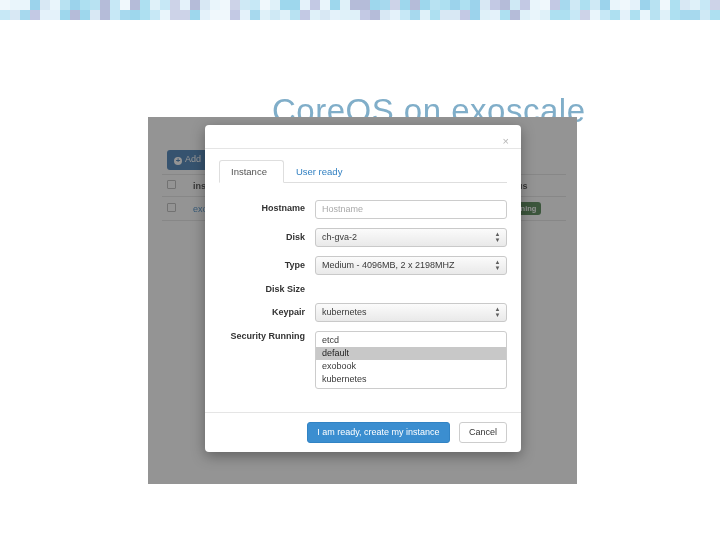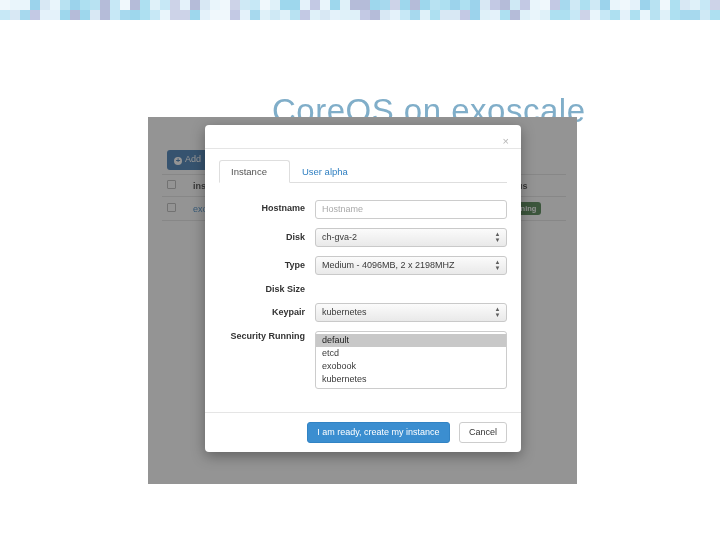--- a/index.html
+++ b/index.html
@@ -177,21 +177,21 @@
   }
 
   
   #modal-tabs {
     display: flex;
     border-bottom: 1px solid #dedede;
     margin: 0 0 15px 0;
     font-size: 9.5px;
   }
   #modal-tabs .tab {
-    padding: 5px 22px 5px 11px;
+    padding: 5px 16px 5px 11px;
     margin-bottom: -1px;
     color: #2f7fc1;
     border: 1px solid transparent;
     border-radius: 3px 3px 0 0;
   }
   #modal-tabs .tab.active {
     color: #555555;
     background: #ffffff;
     border-color: #dedede #dedede #ffffff #dedede;
   }
@@ -353,21 +353,21 @@
   <div id="modal-dialog">
 
     <div id="modal-header">
       <div id="modal-close">×</div>
     </div>
 
     <div id="modal-body">
 
       <div id="modal-tabs">
         <div class="tab active">Instance</div>
-        <div class="tab">User alpha</div>
+        <div class="tab">User ready</div>
       </div>
 
       <div class="form-row">
         <div class="form-label">Hostname</div>
         <div class="form-control-wrap">
           <input class="text-input" type="text" placeholder="Hostname" style="">
         </div>
       </div>
 
       <div class="form-row">
@@ -411,22 +411,22 @@
                 <span class="dn">▼</span>
             </span>
           </div>
         </div>
       </div>
 
       <div class="form-row sg-row">
         <div class="form-label">Security Running</div>
         <div class="form-control-wrap">
           <div class="listbox" id="sg-listbox">
+              <div class="opt">etcd</div>
               <div class="opt selected">default</div>
-              <div class="opt">etcd</div>
               <div class="opt">exobook</div>
               <div class="opt">kubernetes</div>
             </div>
         </div>
       </div>
 
     </div>
 
     <div id="modal-footer">
       <span class="btn btn-primary">I am ready, create my instance</span>

